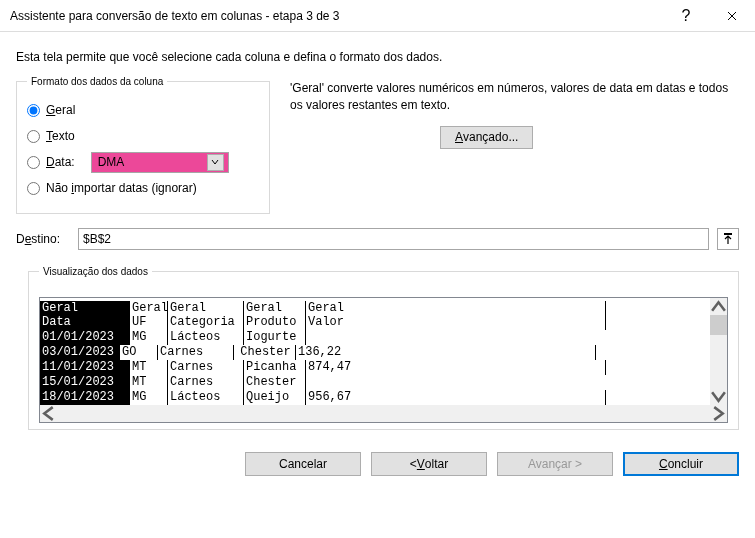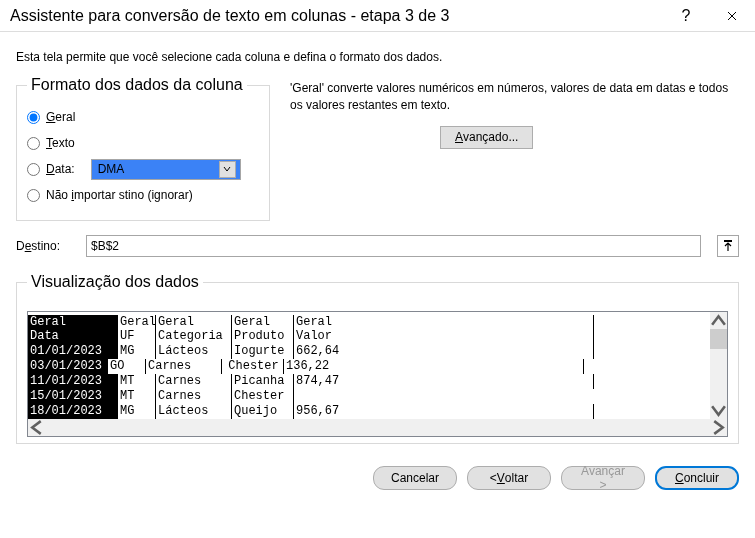--- a/index.html
+++ b/index.html
@@ -16,21 +16,21 @@
   .titlebar {
     display: flex;
     align-items: center;
     height: 32px;
     padding: 0 0 0 10px;
     border-bottom: 1px solid #ddd;
     background: #fff;
   }
   .titlebar .title {
     flex: 1;
-    font-size: 16px;
+    font-size: 12px;
   }
   .titlebar .tbtn {
     width: 46px;
     height: 32px;
     display: flex;
     align-items: center;
     justify-content: center;
     color: #000;
   }
   .titlebar .tbtn svg { width: 10px; height: 10px; }
@@ -40,21 +40,21 @@
   .intro {
     margin: 6px 0 12px 0;
   }
   fieldset {
     border: 1px solid #d9d9d9;
     padding: 8px 10px 10px 10px;
     margin: 0;
   }
   legend {
     padding: 0 4px;
-    font-size: 16px;
+    font-size: 10px;
     color: #000;
   }
   .row1 {
     display: flex;
     gap: 14px;
     align-items: stretch;
   }
   .format-box { width: 254px; }
   .radio-line {
     display: flex;
@@ -64,24 +64,24 @@
     height: 22px;
   }
   .radio-line input[type=radio] { margin: 0; }
   .radio-line label { }
   .underline { text-decoration: underline; }
   .dropdown {
     display: inline-flex;
     align-items: center;
     justify-content: space-between;
     border: 1px solid #a6a6a6;
-    background: #3b82f6;
+    background: #ec4899;
     height: 21px;
     padding: 0 4px 0 6px;
-    width: 150px;
+    width: 138px;
     margin-left: 10px;
   }
   .dropdown .dd-btn {
     width: 17px;
     height: 17px;
     background: #e1e1e1;
     display: flex;
     align-items: center;
     justify-content: center;
     border: 1px solid #adadad;
@@ -101,21 +101,21 @@
     height: 23px;
     padding: 0 14px;
     font-family: inherit;
     font-size: 12px;
   }
   .adv-btn { margin-left: 150px; }
   .dest-row {
     display: flex;
     align-items: center;
     margin: 14px 0 8px 0;
-    gap: 16px;
+    gap: 8px;
   }
   .dest-label { width: 54px; }
   .dest-input {
     flex: 1;
     height: 22px;
     border: 1px solid #a6a6a6;
     padding: 0 4px;
     font-family: inherit;
     font-size: 12px;
   }
@@ -125,20 +125,21 @@
     border: 1px solid #a6a6a6;
     background: #fff;
     display: flex;
     align-items: center;
     justify-content: center;
   }
   .dest-pick svg { width: 12px; height: 12px; }
   .preview-box {
     margin-top: 16px;
     padding: 10px 10px 6px 10px;
+    margin-left: 12px;
   }
   .preview {
     border: 1px solid #828790;
     background: #fff;
     margin-top: 10px;
   }
   .prev-scroll-wrap {
     display: flex;
   }
   .prev-table-wrap {
@@ -211,21 +212,21 @@
     display: flex;
     align-items: center;
     justify-content: center;
   }
   .footer {
     display: flex;
     justify-content: flex-end;
     gap: 10px;
     padding: 14px 16px;
   }
-  .footer .btn { width: 84px; height: 24px; border-radius: 11px; }
+  .footer .btn { width: 116px; height: 24px; }
   .footer .btn.default {
     background: #e1e1e1;
     border: 2px solid #0078d7;
   }
   .footer .btn.disabled { color: #999; }
   svg { display: block; }
 </style>
 </head>
 <body>
 
@@ -266,21 +267,21 @@
           <span class="dd-btn">
             <svg viewBox="0 0 8 8">
                 <path d="M1 2 L4 6 L7 2" fill="none" stroke="#000" stroke-width="1"></path>
               </svg>
           </span>
         </div>
       </div>
 
       <div class="radio-line">
         <input type="radio" name="fmt" style="">
-        <label><span>Não </span><span class="underline">i</span><span>mportar stino (ignorar)</span></label>
+        <label><span>Não </span><span class="underline">i</span><span>mportar datas (ignorar)</span></label>
       </div>
     </fieldset>
 
     <div class="desc-col">
       <div class="desc-text">'Geral' converte valores numéricos em números, valores de data em datas e todos os valores restantes em texto.</div>
       <button class="btn adv-btn">
           <span class="underline">A</span>
           <span>vançado...</span>
         </button>
     </div>
@@ -316,21 +317,20 @@
                 <div class="bcell" style="width: 38px;">UF</div>
                 <div class="bcell" style="width: 76px;">Categoria</div>
                 <div class="bcell" style="width: 62px;">Produto</div>
                 <div class="bcell" style="width: 300px;">Valor</div>
               </div>
               <div class="brow">
                 <div class="bcell sel" style="width: 90px;">01/01/2023</div>
                 <div class="bcell" style="width: 38px;">MG</div>
                 <div class="bcell" style="width: 76px;">Lácteos</div>
                 <div class="bcell" style="width: 62px;">Iogurte</div>
-                <div class="bcell" style="width: 300px;">662,64</div>
               </div>
               <div class="brow">
                 <div class="bcell sel" style="width: 80px;">03/01/2023</div>
                 <div class="bcell" style="width: 38px;">GO</div>
                 <div class="bcell" style="width: 76px;">Carnes</div>
                 <div class="bcell" style="width: 62px; text-align: center;">Chester</div>
                 <div class="bcell" style="width: 300px;">136,22</div>
               </div>
               <div class="brow">
                 <div class="bcell sel" style="width: 90px;">11/01/2023</div>

